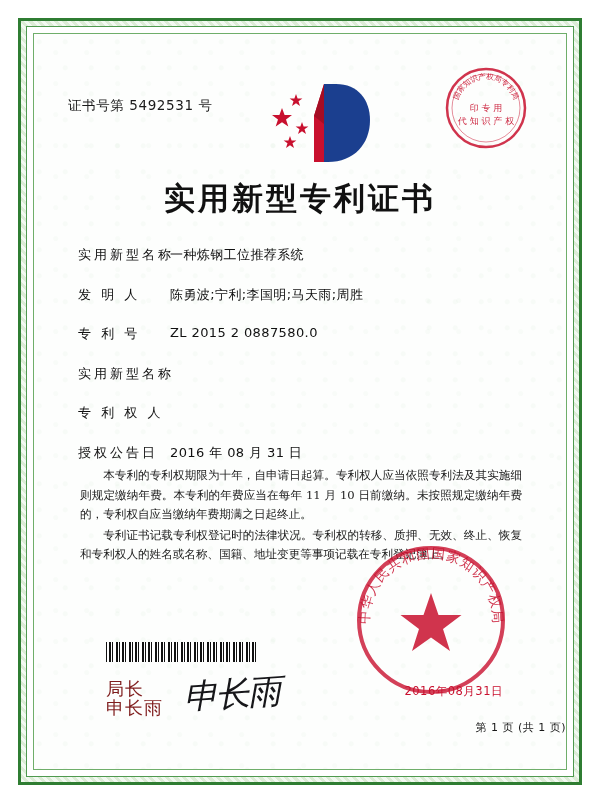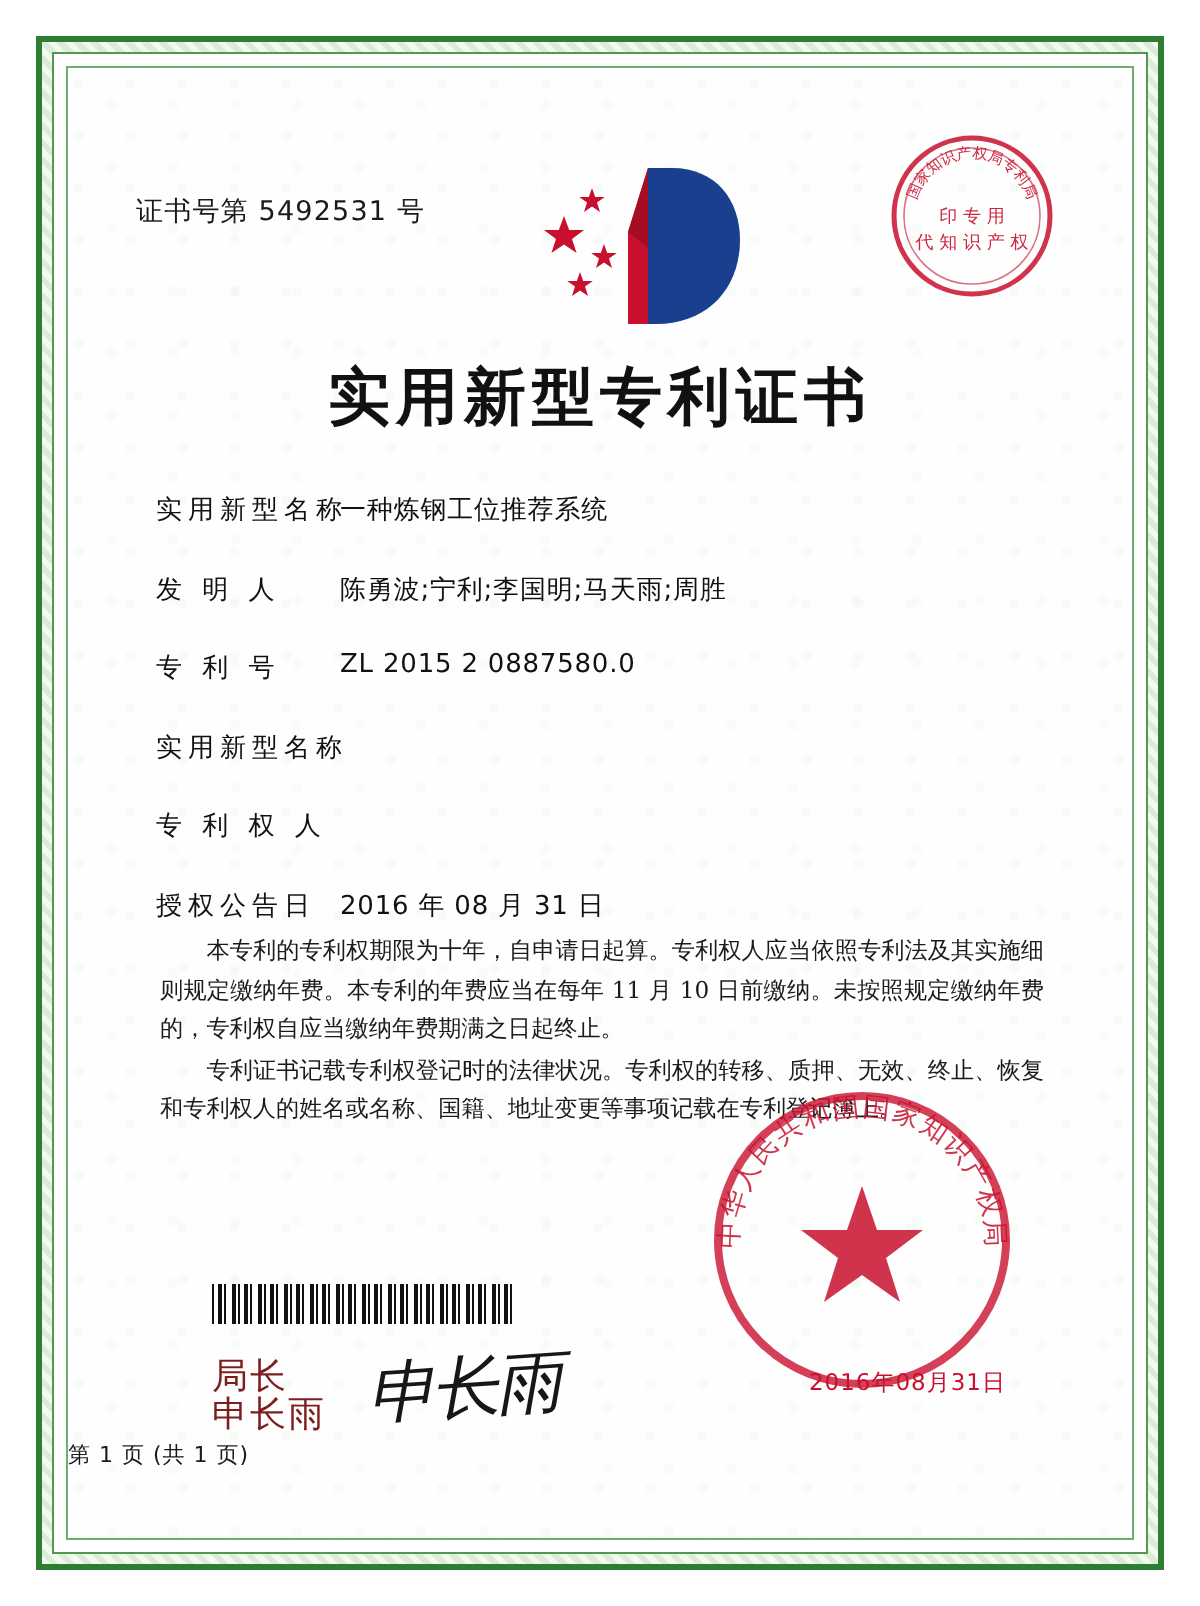--- a/index.html
+++ b/index.html
@@ -201,21 +201,21 @@
     bottom: 72px;
     width: 154px;
     height: 154px;
   }
 
   .page-footer {
     position: absolute;
     left: 0;
     right: 0;
     bottom: 34px;
-    text-align: left;
+    text-align: right;
     font-size: 11px;
     color: #1a1a1a;
     letter-spacing: 0.5px;
   }
   .seal-date {
     position: absolute;
     right: 63px;
     bottom: 70px;
     font-size: 11.5px;
     color: #c8102e;

